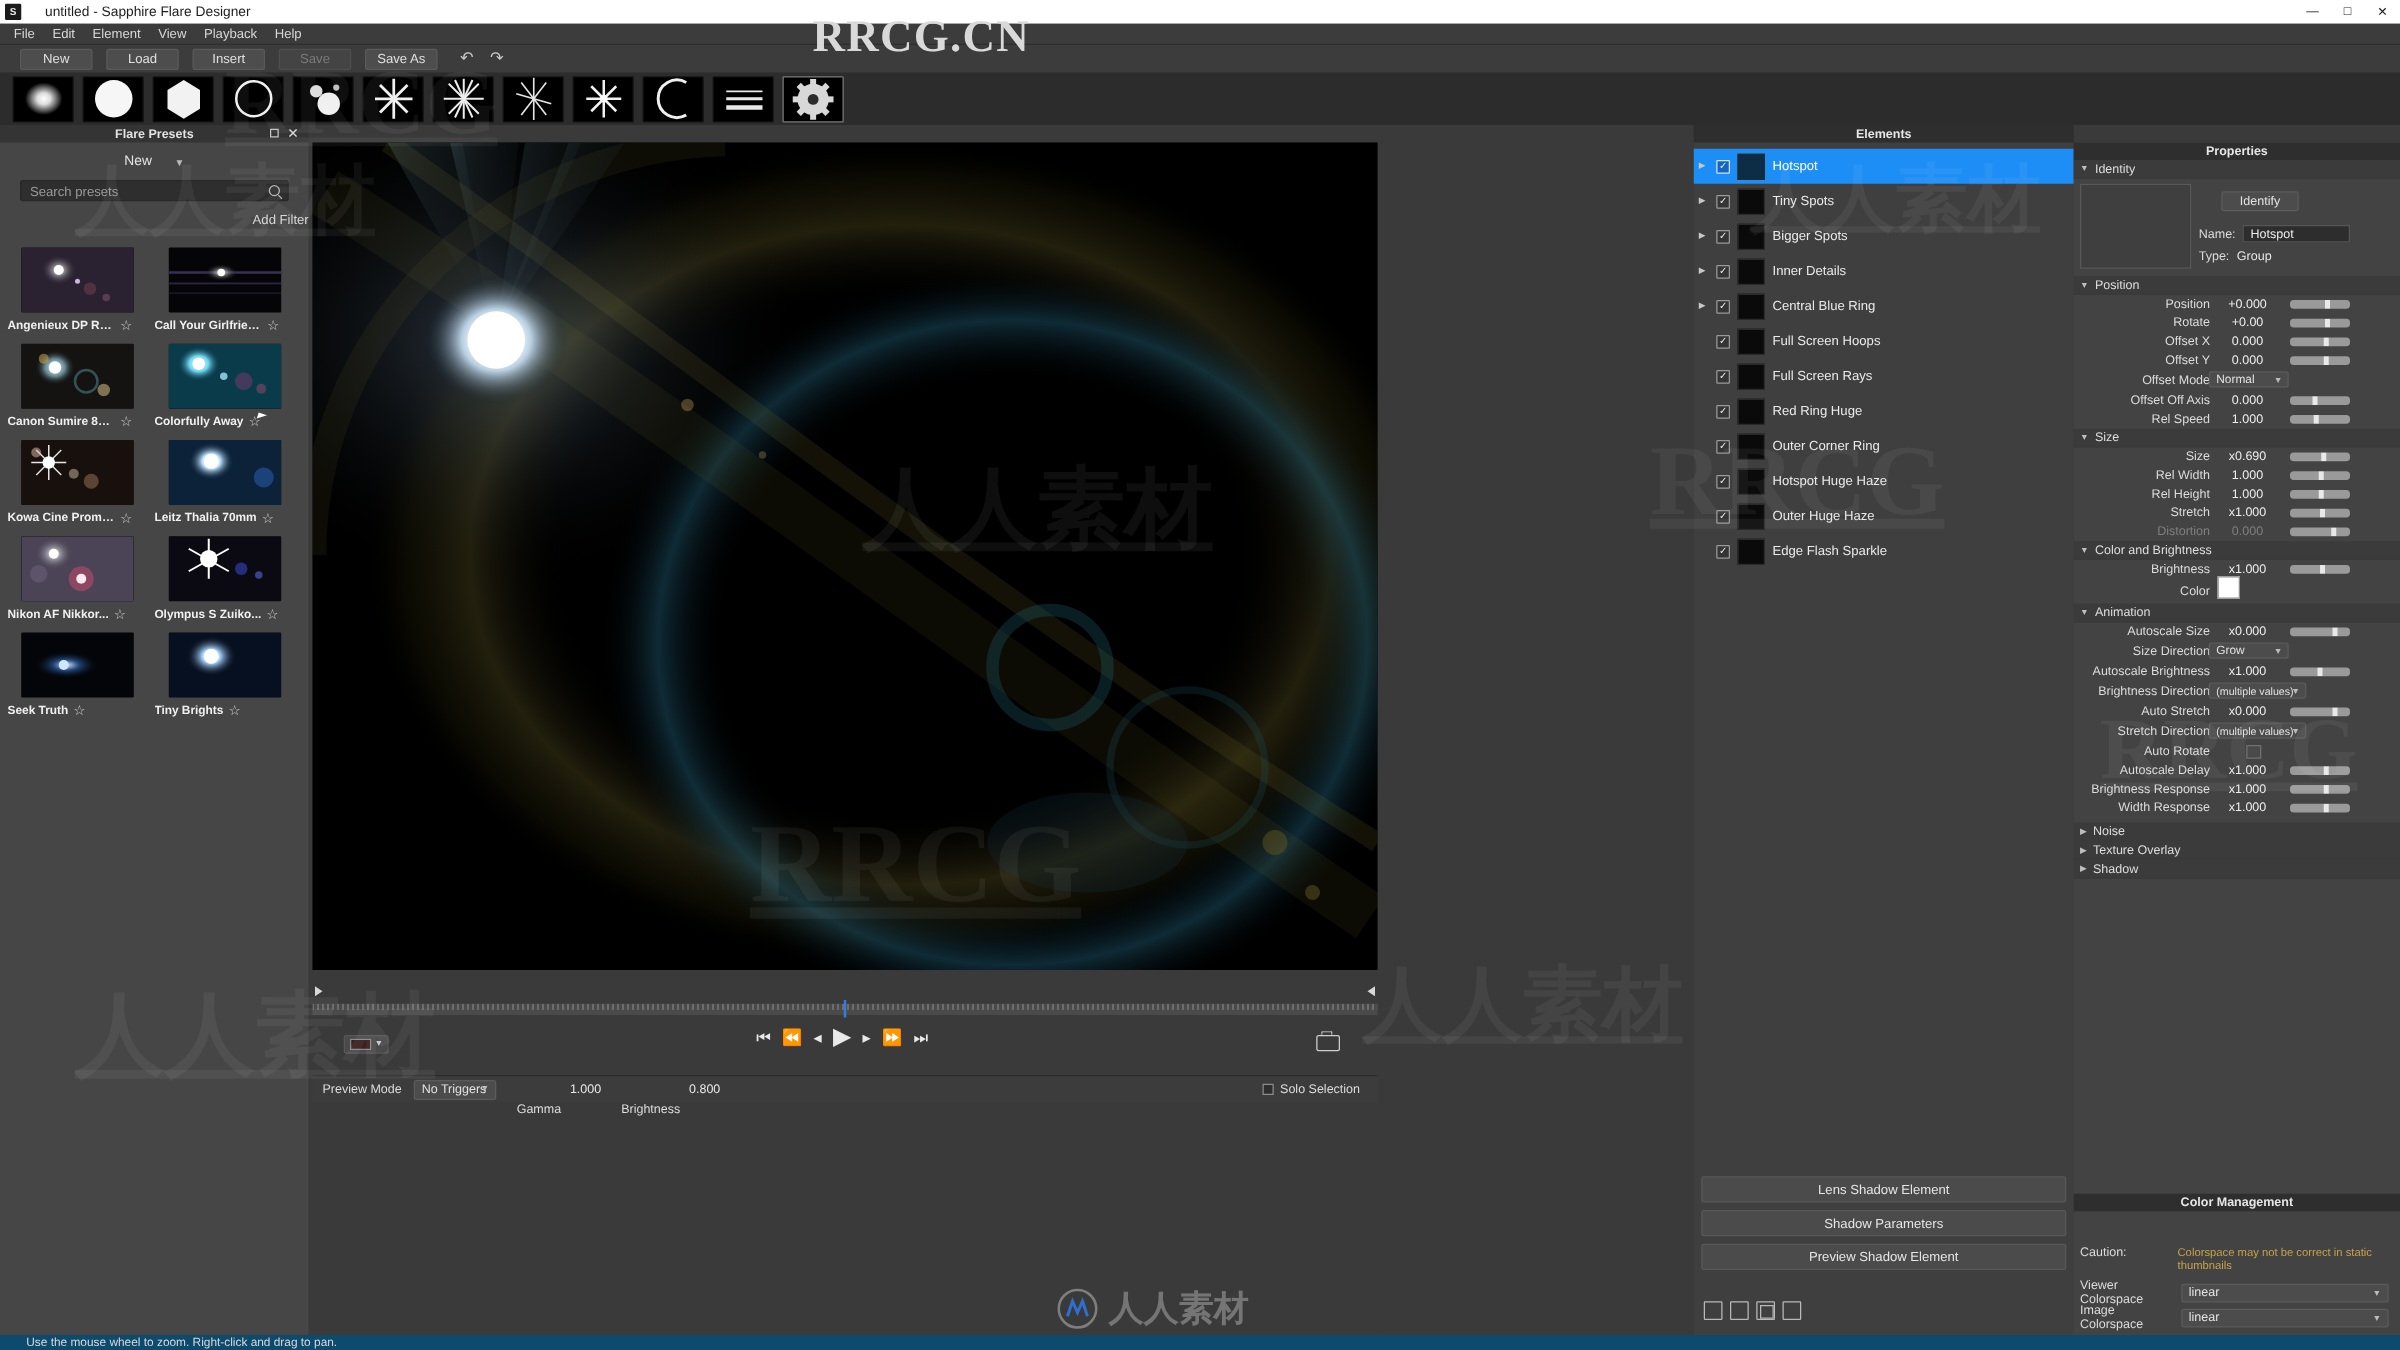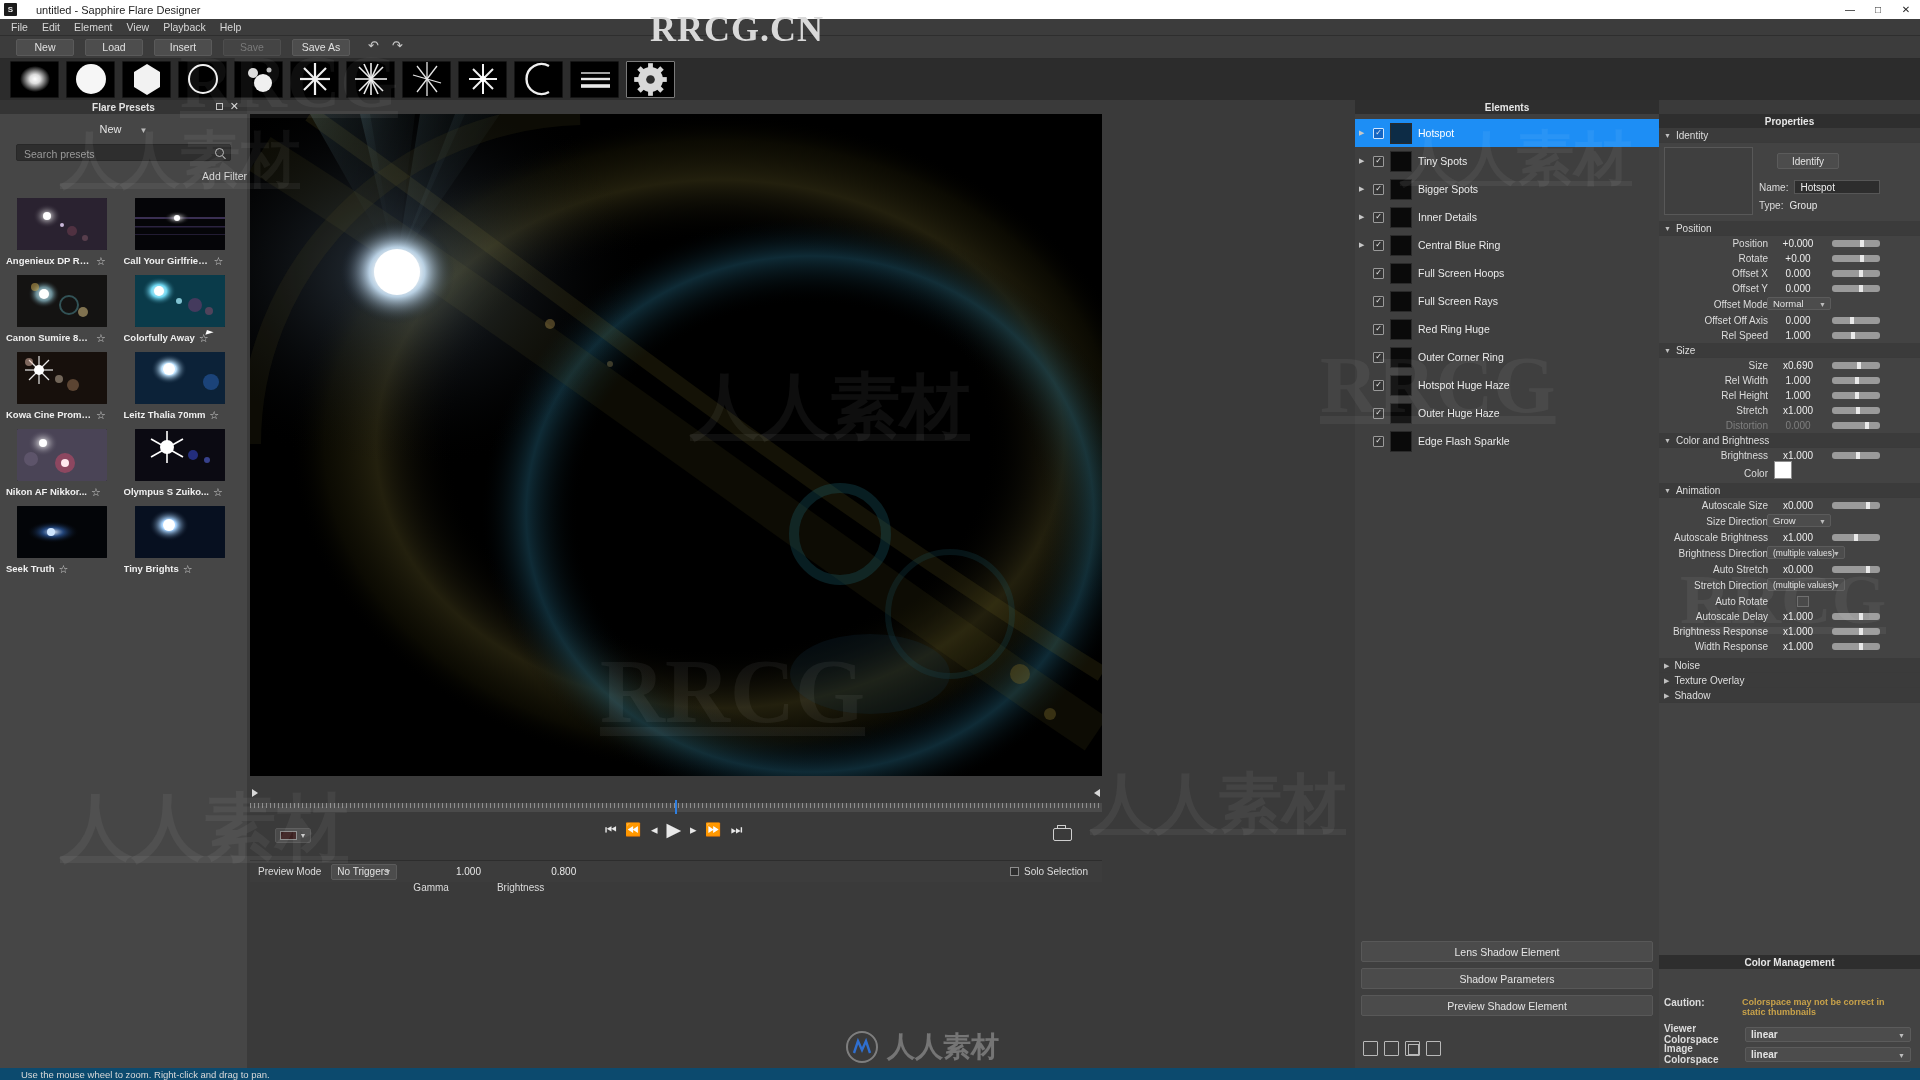--- a/index.html
+++ b/index.html
@@ -227,21 +227,21 @@
   .pdd .cv{ position:absolute; right:4px; top:3px; font-size:7px;color:#bcbcbc;}
   .swatch{ position:absolute; left:115px; top:-2px; width:18px;height:18px;
         background:#ffffff; border:1px solid #8d8d8d;}
   .chkbox{ position:absolute; left:138px; top:2px; width:12px;height:11px;
         background:#4a4a4a;border:1px solid #707070;}
 
   .cm-header{ position:absolute; left:0; bottom:125px; width:261px; height:14px;
       background:#2e2e2e; display:flex;align-items:center;justify-content:center;
       font-size:10px;color:#e6e6e6;font-weight:bold;}
   .cm-body{ position:absolute; left:0; bottom:30px; width:261px;}
-  .cmrow{ height:20px; display:flex;align-items:center; padding-left:5px; position:relative;font-weight:bold;}
+  .cmrow{ height:20px; display:flex;align-items:center; padding-left:5px; position:relative;}
   .cmrow .lb{ font-size:10px;color:#dcdcdc; width:78px;}
   .cmrow .caution{ font-size:9px; color:#c8a24a; line-height:10px; max-width:160px;}
   .cmrow .dd{ position:absolute; left:86px; width:166px;height:15px;
       background:#4c4c4c;border:1px solid #5b5b5b;border-radius:2px;
       font-size:10px;color:#e3e3e3; display:flex;align-items:center;padding-left:5px;}
   .cmrow .dd .cv{ position:absolute; right:5px; top:4px; font-size:7px;color:#bcbcbc;}
   .resetbtn{ position:absolute; left:8px; bottom:6px; width:16px;height:14px;
       color:#cfcfcf; font-size:12px;}
 
   

